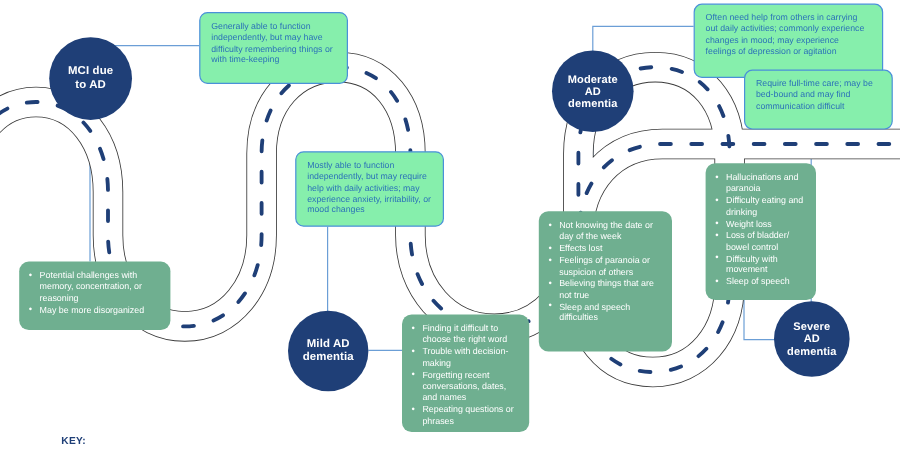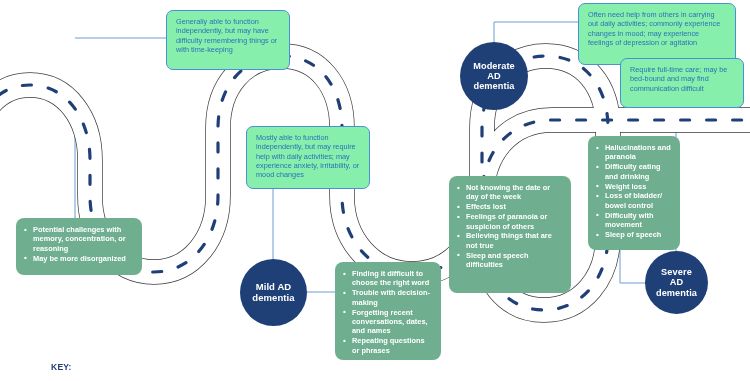--- a/index.html
+++ b/index.html
@@ -62,21 +62,20 @@
   }
   .greenbox ul {
     margin: 0;
     padding: 0;
     list-style: none;
   }
   .greenbox li {
     position: relative;
     padding-left: 9px;
     margin: 0 0 0.5px 0;
-    font-weight: bold;
   }
   .greenbox li:before {
     content: "\2022";
     position: absolute;
     left: 0;
     top: -0.5px;
     font-size: 8px;
     line-height: inherit;
     color: #ffffff;
   }
@@ -245,20 +244,26 @@
              C 482,86 508,56 546,56
              C 584,56 608,86 608,128
              L 608,236
              C 608,278 582,310 544,310
              C 506,310 482,278 482,236
              L 482,196
              C 482,152 510,120 552,120
              L 790,120" fill="none" stroke="#1f3f77" stroke-width="3.2" stroke-linecap="round" stroke-dasharray="9 17"></path>
   </svg>
 
+  <div class="node" style="left:41px; top:31px; width:69px; height:69px; font-size:9.5px;">
+    <div>
+      <span>MCI due</span>
+      <span>to AD</span>
+    </div>
+  </div>
 
   <div class="node" style="left:240px; top:259px; width:67px; height:67px; font-size:9.5px;">
     <div>
       <span>Mild AD</span>
       <span>dementia</span>
     </div>
   </div>
 
   <div class="node" style="left:460px; top:42px; width:68px; height:68px; font-size:9.2px;">
     <div>
@@ -301,21 +306,21 @@
 
   <div class="greenbox" style="left:335px; top:262px; width:106px; height:98px; font-size:7.4px;">
     <ul>
       <li>Finding it difficult to choose the right word</li>
       <li>Trouble with decision-making</li>
       <li>Forgetting recent conversations, dates, and names</li>
       <li>Repeating questions or phrases</li>
     </ul>
   </div>
 
-  <div class="greenbox" style="left:449px; top:176px; width:122px; height:117px; font-size:7.4px;">
+  <div class="greenbox" style="left:449px; top:176px; width:111px; height:117px; font-size:7.4px;">
     <ul>
       <li>Not knowing the date or day of the week</li>
       <li>Effects lost</li>
       <li>Feelings of paranoia or suspicion of others</li>
       <li>Believing things that are not true</li>
       <li>Sleep and speech difficulties</li>
     </ul>
   </div>
 
   <div class="greenbox" style="left:588px; top:136px; width:92px; height:114px; font-size:7.4px;">

